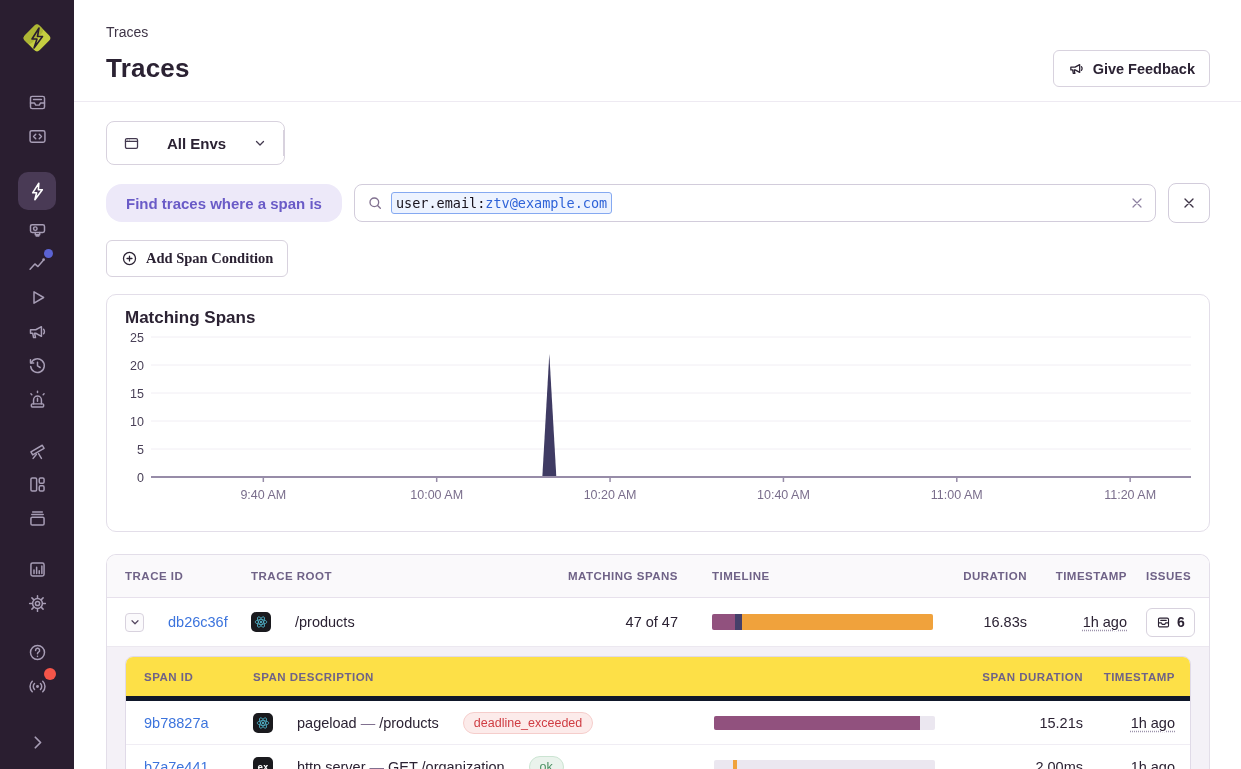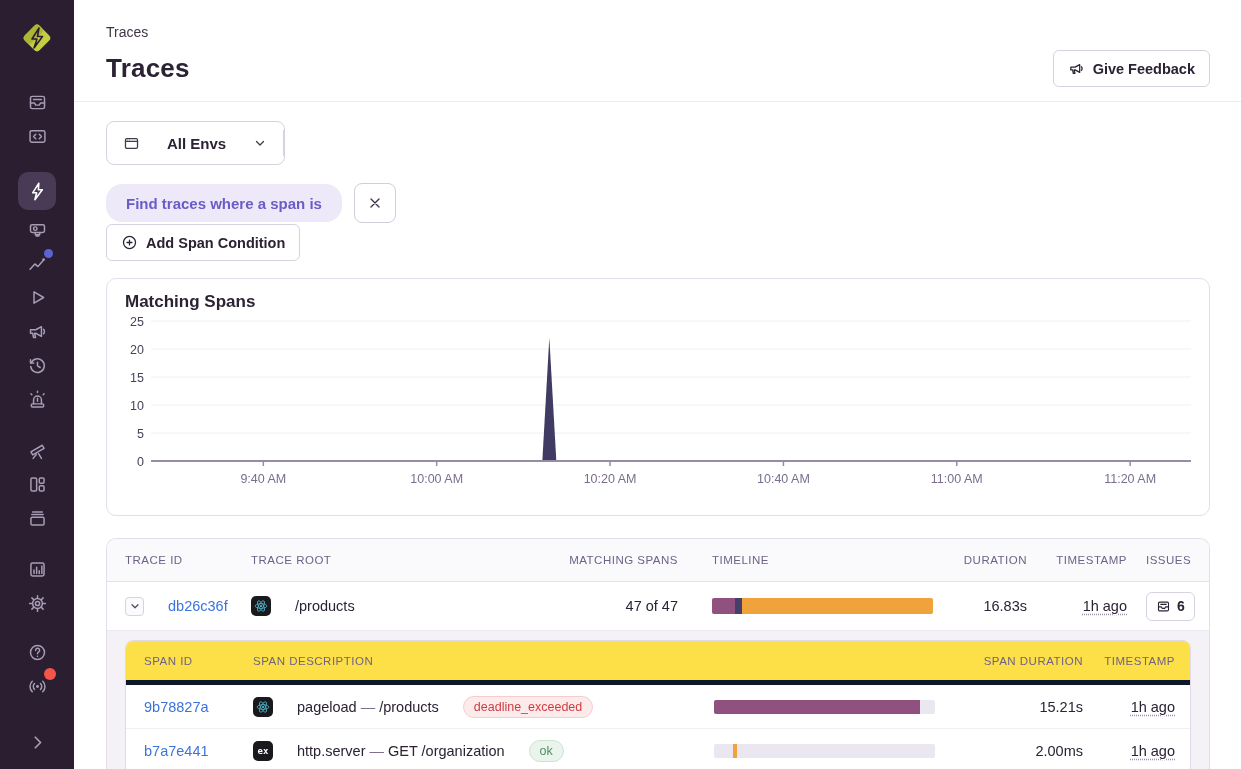--- a/index.html
+++ b/index.html
@@ -53,33 +53,33 @@
   .token { font-family:"DejaVu Sans Mono","Liberation Mono",monospace; font-size:13.5px;
     background:#EDF3FF; border:1px solid #85A9F1; border-radius:3px; padding:2px 4px; white-space:nowrap; }
   .token .tkey { color:#18121C; }
   .token .tval { color:#2F63D8; }
   .search-spacer { flex:1; }
   .icon-x { width:16px; height:16px; color:#8D81A0; cursor:pointer; flex:none; }
   .del-btn { width:42px; height:40px; border:1px solid #D2CCDB; border-radius:8px; background:#fff;
     display:flex; align-items:center; justify-content:center; cursor:pointer; }
   .del-btn svg { width:16px; height:16px; color:#3E3446; }
 
-  .add-cond { margin-top:1px; }
+  .add-cond { margin-top:17px;font-family:Liberation Serif, serif; }
 
   
   .panel { border:1px solid #E3DEE9; border-radius:10px; margin-top:17px; background:#fff; }
   .chart-panel { height:238px; padding:13px 18px 0 18px; }
   .chart-title { font-size:17px; font-weight:700; }
   .chart-wrap { margin-top:3px; }
 
   
   .table-panel { margin-top:22px; overflow:hidden; border-radius:10px 10px 0 0; border-bottom:none; }
   .trace-grid { display:grid; grid-template-columns:144px 250px 211px 230px 90px 100px 79px; align-items:center; }
   .thead { background:#FAF9FB; height:43px; border-bottom:1px solid #E7E1EC; }
-  .th { font-size:11.5px; font-weight:400; letter-spacing:.5px; color:#6F6287; text-transform:uppercase; }
+  .th { font-size:11.5px; font-weight:700; letter-spacing:.5px; color:#6F6287; text-transform:uppercase; }
   .pl { padding-left:18px; } .tr-right { text-align:right; }
   .c3pad { padding-right:34px; } .c5pad { padding-right:5px; } .c6pad { padding-right:5px; } .c7pad { padding-left:14px; }
   .trace-row { height:48px; background:#fff; font-size:14.5px; }
   .cell-flex { display:flex; align-items:center; gap:24px; }
   .expander { width:19px; height:19px; border:1px solid #D8D2DE; border-radius:4px; background:#FBFAFC;
     display:flex; align-items:center; justify-content:center; cursor:pointer; }
   .expander svg { width:12px; height:12px; color:#52455F; }
   .link { color:#3C74DD; cursor:pointer; }
   .proj-icon { width:20px; height:20px; border-radius:5px; background:#1A1A1E; display:flex;
     align-items:center; justify-content:center; flex:none; }
@@ -267,20 +267,31 @@
         <svg class="chev" viewBox="0 0 24 24" fill="none" stroke="currentColor" stroke-width="2.2" stroke-linecap="round" stroke-linejoin="round">
             <path d="M6 9.5l6 6 6-6"></path>
           </svg>
       </div>
       <div class="filter-div"></div>
     </div>
 
     
     <div class="search-row">
       <div class="cond-chip">Find traces where a span is</div>
+      <div class="search-box">
+        <svg class="mag" viewBox="0 0 24 24" fill="none" stroke="currentColor" stroke-width="2" stroke-linecap="round">
+          <circle cx="11" cy="11" r="6.5"></circle>
+            <path d="M15.8 15.8L20 20"></path>
+        </svg>
+        <span class="token"><span class="tkey">user.email:</span><span class="tval">ztv@example.com</span></span>
+        <span class="search-spacer"></span>
+        <svg class="icon-x" viewBox="0 0 24 24" fill="none" stroke="currentColor" stroke-width="1.8" stroke-linecap="round">
+          <path d="M6 6l12 12M18 6L6 18"></path>
+        </svg>
+      </div>
       <div class="del-btn">
         <svg viewBox="0 0 24 24" fill="none" stroke="currentColor" stroke-width="2" stroke-linecap="round">
           <path d="M6 6l12 12M18 6L6 18"></path>
         </svg>
       </div>
     </div>
 
     
     <button class="btn add-cond">
       <svg viewBox="0 0 24 24" fill="none" stroke="currentColor" stroke-width="1.8" stroke-linecap="round">

